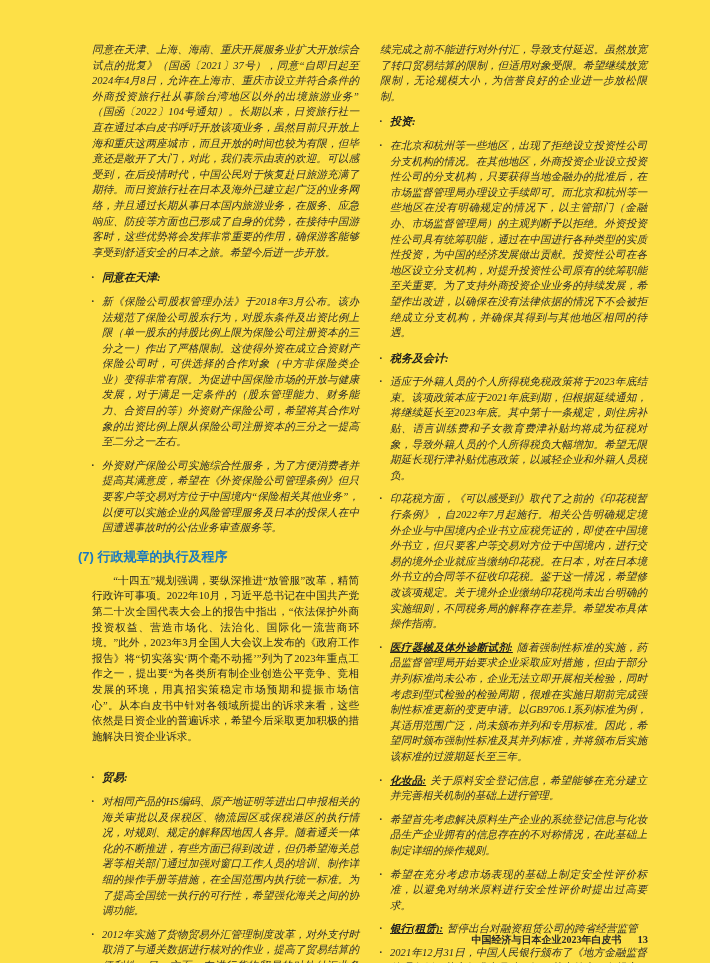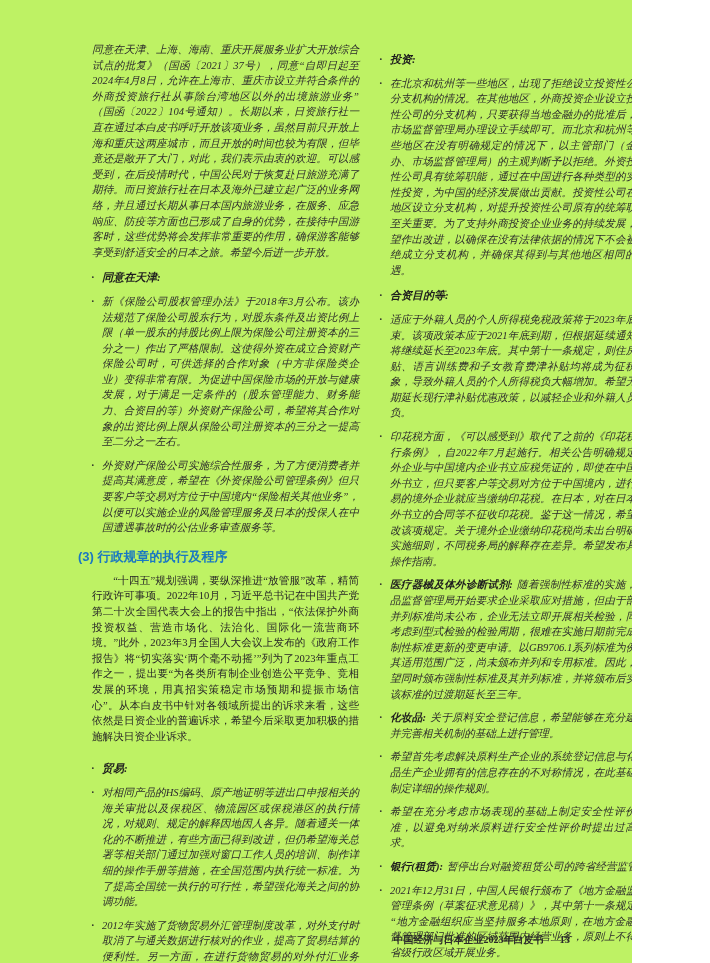--- a/index.html
+++ b/index.html
@@ -2,23 +2,23 @@
 <html lang="zh"><head>
 <meta charset="utf-8">
 <style>
   html, body {
     margin: 0;
     padding: 0;
     background: #ffffff;
   }
   .page {
     position: relative;
-    width: 632px;
+    width: 710px;
     height: 963px;
-    background: #bef264;
+    background: #fde047;
     overflow: hidden;
     font-family: "Liberation Serif", serif;
     color: #2b2b2b;
   }
   .column {
     position: absolute;
     top: 42px;
     width: 267px;
     font-size: 10.6px;
     line-height: 15.6px;
@@ -27,21 +27,21 @@
   .column.left  { left: 92px; }
   .column.right { left: 380px; }
 
   .para {
     margin: 0 0 8px 0;
     font-style: italic;
   }
   .para.body {
     font-style: normal;
     text-indent: 2em;
-    margin: 4px 0 17px 0;
+    margin: 4px 0 26px 0;
     color: #262626;
   }
 
   .section-heading {
     font-family: "Liberation Sans", sans-serif;
     font-weight: bold;
     font-size: 13px;
     line-height: 17px;
     margin: 12px 0 8px -14px;
     color: #1a78c2;
@@ -70,20 +70,21 @@
     left: -1px;
     top: 0;
     font-style: normal;
     font-weight: bold;
     color: #2b2b2b;
   }
   .bullet-lead {
     font-weight: bold;
     color: #1e1e1e;
     margin-right: 4px;
+    text-decoration: underline;
   }
 
   .footer {
     position: absolute;
     right: 62px;
     bottom: 16px;
     font-size: 10px;
     font-weight: bold;
     color: #2a2a2a;
     text-align: right;
@@ -96,30 +97,31 @@
 </style>
 </head>
 <body>
 
 <div class="page">
   <div class="column left" id="col-left">
       <p class="para">同意在天津、上海、海南、重庆开展服务业扩大开放综合试点的批复》（国函〔2021〕37号），同意“自即日起至2024年4月8日，允许在上海市、重庆市设立并符合条件的外商投资旅行社从事除台湾地区以外的出境旅游业务”（国函〔2022〕104号通知）。长期以来，日资旅行社一直在通过本白皮书呼吁开放该项业务，虽然目前只开放上海和重庆这两座城市，而且开放的时间也较为有限，但毕竟还是敞开了大门，对此，我们表示由衷的欢迎。可以感受到，在后疫情时代，中国公民对于恢复赴日旅游充满了期待。而日资旅行社在日本及海外已建立起广泛的业务网络，并且通过长期从事日本国内旅游业务，在服务、应急响应、防疫等方面也已形成了自身的优势，在接待中国游客时，这些优势将会发挥非常重要的作用，确保游客能够享受到舒适安全的日本之旅。希望今后进一步开放。</p>
       <div class="category"><span class="dot">·</span><span>同意在天津:</span></div>
       <div class="bullet-item"><span class="dot">·</span><span>新《保险公司股权管理办法》于2018年3月公布。该办法规范了保险公司股东行为，对股东条件及出资比例上限（单一股东的持股比例上限为保险公司注册资本的三分之一）作出了严格限制。这使得外资在成立合资财产保险公司时，可供选择的合作对象（中方非保险类企业）变得非常有限。为促进中国保险市场的开放与健康发展，对于满足一定条件的（股东管理能力、财务能力、合资目的等）外资财产保险公司，希望将其合作对象的出资比例上限从保险公司注册资本的三分之一提高至二分之一左右。</span></div>
       <div class="bullet-item"><span class="dot">·</span><span>外资财产保险公司实施综合性服务，为了方便消费者并提高其满意度，希望在《外资保险公司管理条例》但只要客户等交易对方位于中国境内“保险相关其他业务”，以便可以实施企业的风险管理服务及日本的投保人在中国遭遇事故时的公估业务审查服务等。</span></div>
-      <div class="section-heading">(3) 行政规章的执行及程序</div>
+      <div class="section-heading">(7) 行政规章的执行及程序</div>
       <p class="para body">“十四五”规划强调，要纵深推进“放管服”改革，精简行政许可事项。2022年10月，习近平总书记在中国共产党第二十次全国代表大会上的报告中指出，“依法保护外商投资权益、营造市场化、法治化、国际化一流营商环境。”此外，2023年3月全国人大会议上发布的《政府工作报告》将“切实落实‘两个毫不动摇’”列为了2023年重点工作之一，提出要“为各类所有制企业创造公平竞争、竞相发展的环境，用真招实策稳定市场预期和提振市场信心”。从本白皮书中针对各领域所提出的诉求来看，这些依然是日资企业的普遍诉求，希望今后采取更加积极的措施解决日资企业诉求。</p>
       <div class="category"><span class="dot">·</span><span>贸易:</span></div>
       <div class="bullet-item"><span class="dot">·</span><span>对相同产品的HS编码、原产地证明等进出口申报相关的海关审批以及保税区、物流园区或保税港区的执行情况，对规则、规定的解释因地因人各异。随着通关一体化的不断推进，有些方面已得到改进，但仍希望海关总署等相关部门通过加强对窗口工作人员的培训、制作详细的操作手册等措施，在全国范围内执行统一标准。为了提高全国统一执行的可行性，希望强化海关之间的协调功能。</span></div>
       <div class="bullet-item"><span class="dot">·</span><span>2012年实施了货物贸易外汇管理制度改革，对外支付时取消了与通关数据进行核对的作业，提高了贸易结算的便利性。另一方面，在进行货物贸易的对外付汇业务时，原则上要进行“报关信息核验”，因此，在报关手</span></div>
     </div>
   <div class="column right" id="col-right">
+      <p class="para">续完成之前不能进行对外付汇，导致支付延迟。虽然放宽了转口贸易结算的限制，但适用对象受限。希望继续放宽限制，无论规模大小，为信誉良好的企业进一步放松限制。</p>
       <div class="category"><span class="dot">·</span><span>投资:</span></div>
       <div class="bullet-item"><span class="dot">·</span><span>在北京和杭州等一些地区，出现了拒绝设立投资性公司分支机构的情况。在其他地区，外商投资企业设立投资性公司的分支机构，只要获得当地金融办的批准后，在市场监督管理局办理设立手续即可。而北京和杭州等一些地区在没有明确规定的情况下，以主管部门（金融办、市场监督管理局）的主观判断予以拒绝。外资投资性公司具有统筹职能，通过在中国进行各种类型的实质性投资，为中国的经济发展做出贡献。投资性公司在各地区设立分支机构，对提升投资性公司原有的统筹职能至关重要。为了支持外商投资企业业务的持续发展，希望作出改进，以确保在没有法律依据的情况下不会被拒绝成立分支机构，并确保其得到与其他地区相同的待遇。</span></div>
-      <div class="category"><span class="dot">·</span><span>合资目的等:</span></div>
+      <div class="category"><span class="dot">·</span><span>税务及会计:</span></div>
       <div class="bullet-item"><span class="dot">·</span><span>适应于外籍人员的个人所得税免税政策将于2023年底结束。该项政策本应于2021年底到期，但根据延续通知，将继续延长至2023年底。其中第十一条规定，则住房补贴、语言训练费和子女教育费津补贴均将成为征税对象，导致外籍人员的个人所得税负大幅增加。希望无限期延长现行津补贴优惠政策，以减轻企业和外籍人员税负。</span></div>
       <div class="bullet-item"><span class="dot">·</span><span>印花税方面，《可以感受到》取代了之前的《印花税暂行条例》，自2022年7月起施行。相关公告明确规定境外企业与中国境内企业书立应税凭证的，即使在中国境外书立，但只要客户等交易对方位于中国境内，进行交易的境外企业就应当缴纳印花税。在日本，对在日本境外书立的合同等不征收印花税。鉴于这一情况，希望修改该项规定。关于境外企业缴纳印花税尚未出台明确的实施细则，不同税务局的解释存在差异。希望发布具体操作指南。</span></div>
       <div class="bullet-item"><span class="dot">·</span><span class="bullet-lead">医疗器械及体外诊断试剂:</span><span>随着强制性标准的实施，药品监督管理局开始要求企业采取应对措施，但由于部分并列标准尚未公布，企业无法立即开展相关检验，同时考虑到型式检验的检验周期，很难在实施日期前完成强制性标准更新的变更申请。以GB9706.1系列标准为例，其适用范围广泛，尚未颁布并列和专用标准。因此，希望同时颁布强制性标准及其并列标准，并将颁布后实施该标准的过渡期延长至三年。</span></div>
       <div class="bullet-item"><span class="dot">·</span><span class="bullet-lead">化妆品:</span><span>关于原料安全登记信息，希望能够在充分建立并完善相关机制的基础上进行管理。</span></div>
       <div class="bullet-item"><span class="dot">·</span><span>希望首先考虑解决原料生产企业的系统登记信息与化妆品生产企业拥有的信息存在的不对称情况，在此基础上制定详细的操作规则。</span></div>
       <div class="bullet-item"><span class="dot">·</span><span>希望在充分考虑市场表现的基础上制定安全性评价标准，以避免对纳米原料进行安全性评价时提出过高要求。</span></div>
       <div class="bullet-item"><span class="dot">·</span><span class="bullet-lead">银行(租赁):</span><span>暂停出台对融资租赁公司的跨省经营监管</span></div>
       <div class="bullet-item"><span class="dot">·</span><span>2021年12月31日，中国人民银行颁布了《地方金融监督管理条例（草案征求意见稿）》，其中第十一条规定：“地方金融组织应当坚持服务本地原则，在地方金融监督管理部门批准的区域范围内经营业务，原则上不得跨省级行政区域开展业务。</span></div>
     </div>
   <div class="footer">

